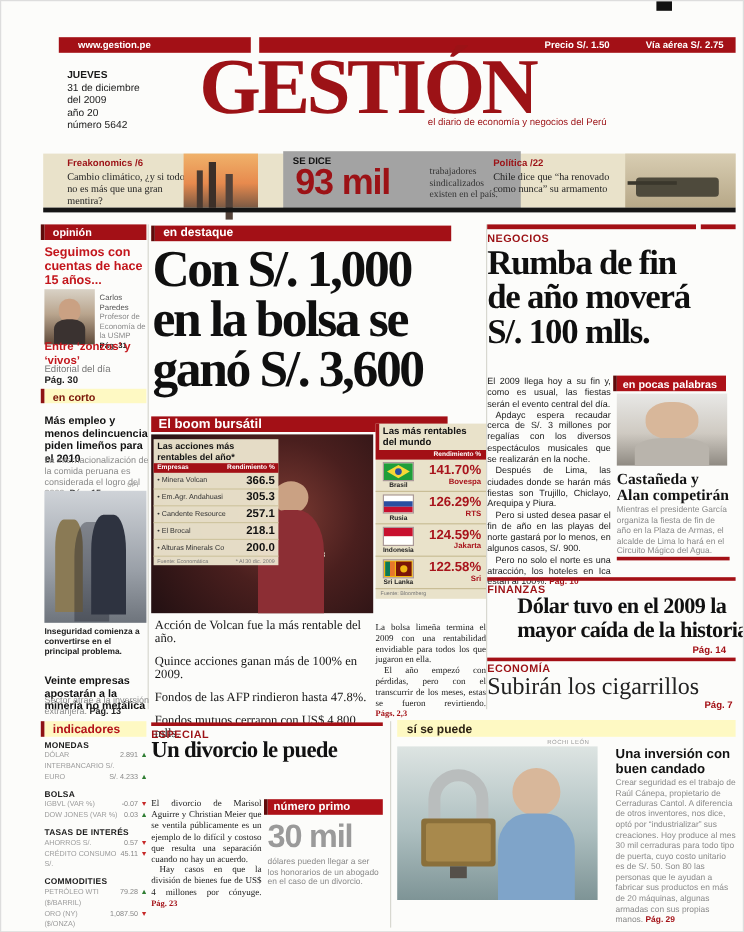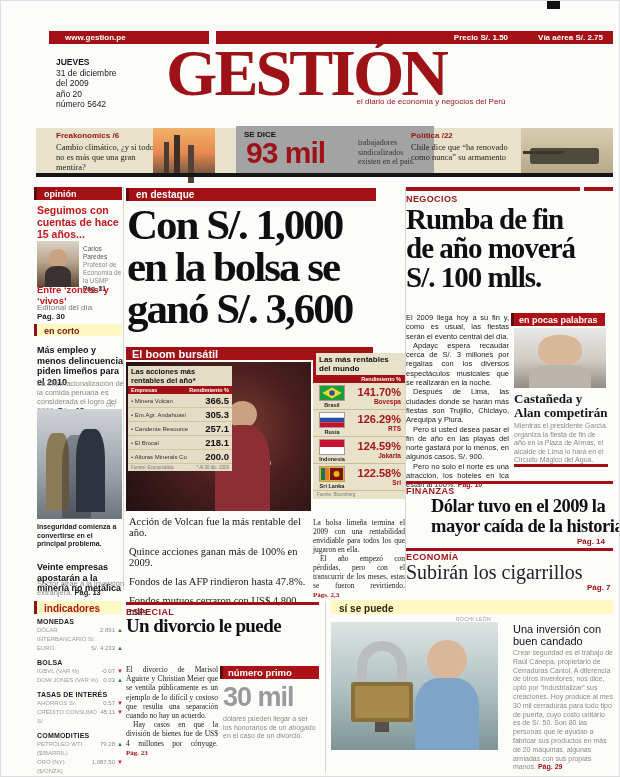--- a/index.html
+++ b/index.html
@@ -386,19 +386,19 @@
   <div class="abs ph-lock" style="left:330px;top:621px;width:167px;height:128px;">
     <svg class="abs" style="left:14px;top:18px;" width="74" height="92" viewBox="0 0 74 92">
       <path d="M17 46 V26 a20 20 0 0 1 40 0 V46" fill="none" stroke="#b9bdbd" stroke-width="10"></path>
       <rect x="6" y="42" width="62" height="40" rx="3" fill="#8a6f3a"></rect>
       <rect x="10" y="46" width="54" height="32" rx="2" fill="#a8894c"></rect>
       <rect x="30" y="82" width="14" height="10" fill="#55504a"></rect>
     </svg>
     <span class="abs" style="left:96px;top:18px;width:40px;height:40px;background:#d8b79a;border-radius:50%;"></span>
     <span class="abs" style="left:84px;top:56px;width:64px;height:72px;background:#7fa4c9;border-radius:38% 38% 0 0;"></span>
   </div>
-  <div class="abs" style="left:512px;top:622px;width:100px;font-size:11px;font-weight:normal;color:#111;line-height:12px;">Una inversión con buen candado</div>
+  <div class="abs" style="left:512px;top:622px;width:100px;font-size:11px;font-weight:bold;color:#111;line-height:12px;">Una inversión con buen candado</div>
   <div class="abs gray-body" style="left:512px;top:648px;width:100px;font-size:7px;line-height:8.8px;">
     <span>Crear seguridad es el trabajo de Raúl Cánepa, propietario de Cerraduras Cantol. A diferencia de otros inventores, nos dice, optó por “industrializar” sus creaciones. Hoy produce al mes 30 mil cerraduras para todo tipo de puerta, cuyo costo unitario es de S/. 50. Son 80 las personas que le ayudan a fabricar sus productos en más de 20 máquinas, algunas armadas con sus propias manos.</span>
     <span class="pgref" style="font-size:7px;">Pág. 29</span>
   </div>
 
 </div>
 
 </body></html>

